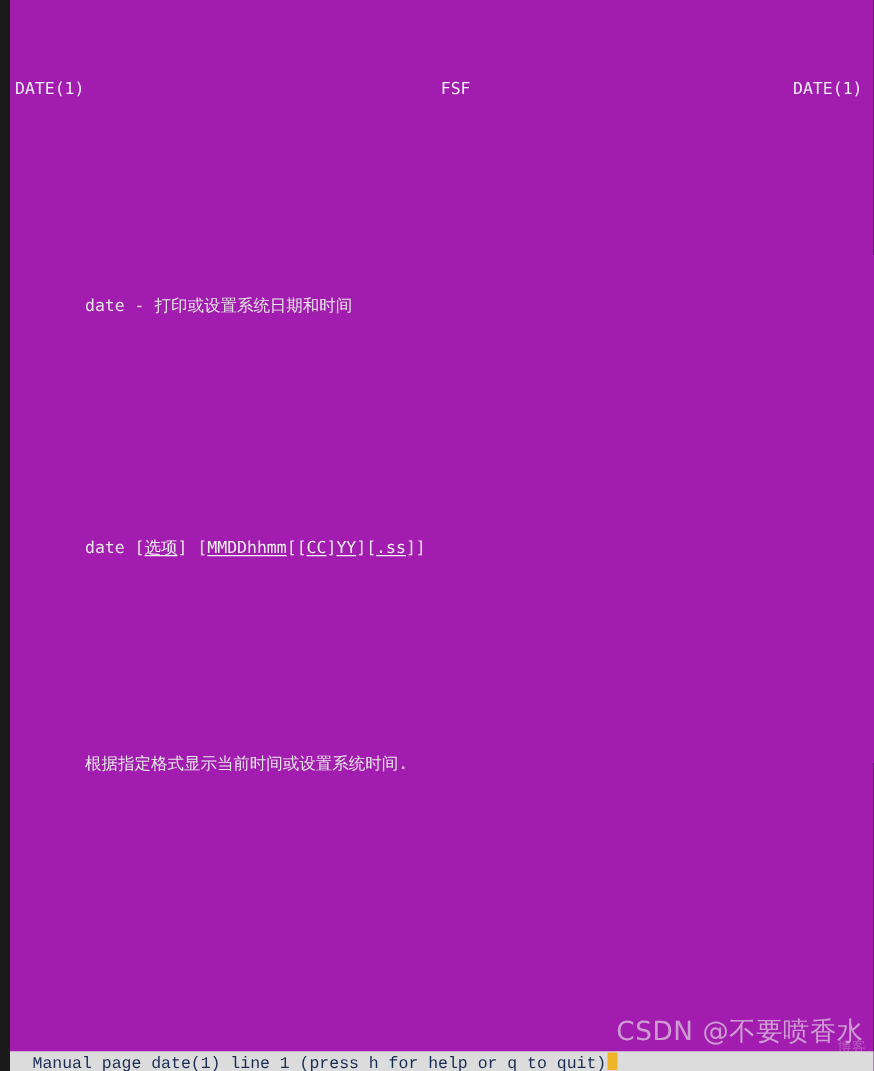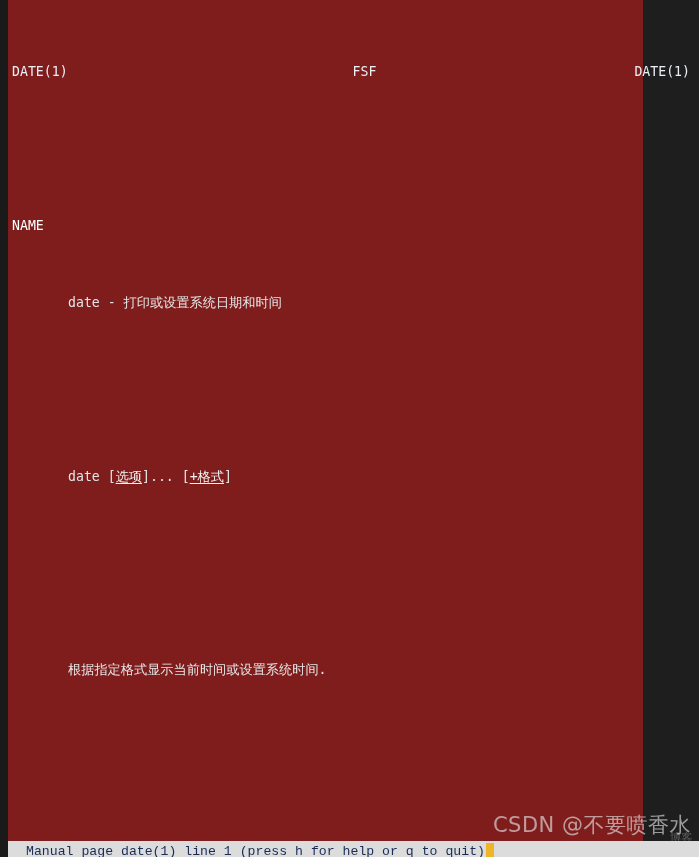--- a/index.html
+++ b/index.html
@@ -16,22 +16,22 @@
   
   #left-gutter {
     position: absolute; left: 0; top: 0;
     width: 8px; height: 857px;
     background: #1a1a1a;
     z-index: 3;
   }
   #terminal {
     position: absolute;
     left: 0; top: 0;
-    width: 643px; height: 857px;
-    background: #7f1d1d;
+    width: 699px; height: 857px;
+    background: #a21caf;
     color: #e8e8e8;
     font-size: 13.2px;
     line-height: 19.3px;
     white-space: pre;
     padding: 4px 0 0 0;
   }
   .line { height: 19.3px; white-space: pre; }
   .hdr { color: #eceff4; }
   .sect { color: #ffffff; }
   .body { color: #e6e6e6; text-align: center; }
@@ -88,29 +88,28 @@
 <body>
 
 <div id="left-gutter"></div>
 
 <div id="terminal">
 
   <div class="line"><span style="display:inline-block;width:12px"></span><span class="hdr">DATE(1)</span><span style="display:inline-block;width:285px"></span><span class="hdr">FSF</span><span style="display:inline-block;width:258px"></span><span class="hdr">DATE(1)</span></div>
 
   <div class="line"> </div>
 
-  <div class="line"><span style="display:inline-block;width:12px"></span><span class="sect">NAME</span></div>
 
   <div class="line"><span style="display:inline-block;width:68px"></span><span class="body">date - 打印或设置系统日期和时间</span></div>
 
   <div class="line"> </div>
 
 
-  <div class="line"><span style="display:inline-block;width:68px"></span><span class="body">date [</span><span class="ul">选项</span><span class="body">]... [</span><span class="ul">+格式</span><span class="body">]</span></div>
 
+  <div class="line"><span style="display:inline-block;width:68px"></span><span class="body">date [</span><span class="ul">选项</span><span class="body">] [</span><span class="ul">MMDDhhmm</span><span class="body">[[</span><span class="ul">CC</span><span class="body">]</span><span class="ul">YY</span><span class="body">][</span><span class="ul">.ss</span><span class="body">]]</span></div>
 
   <div class="line"> </div>
 
 
   <div class="line"><span style="display:inline-block;width:68px"></span><span class="body">根据指定格式显示当前时间或设置系统时间.</span></div>
 
   
 
   
   

